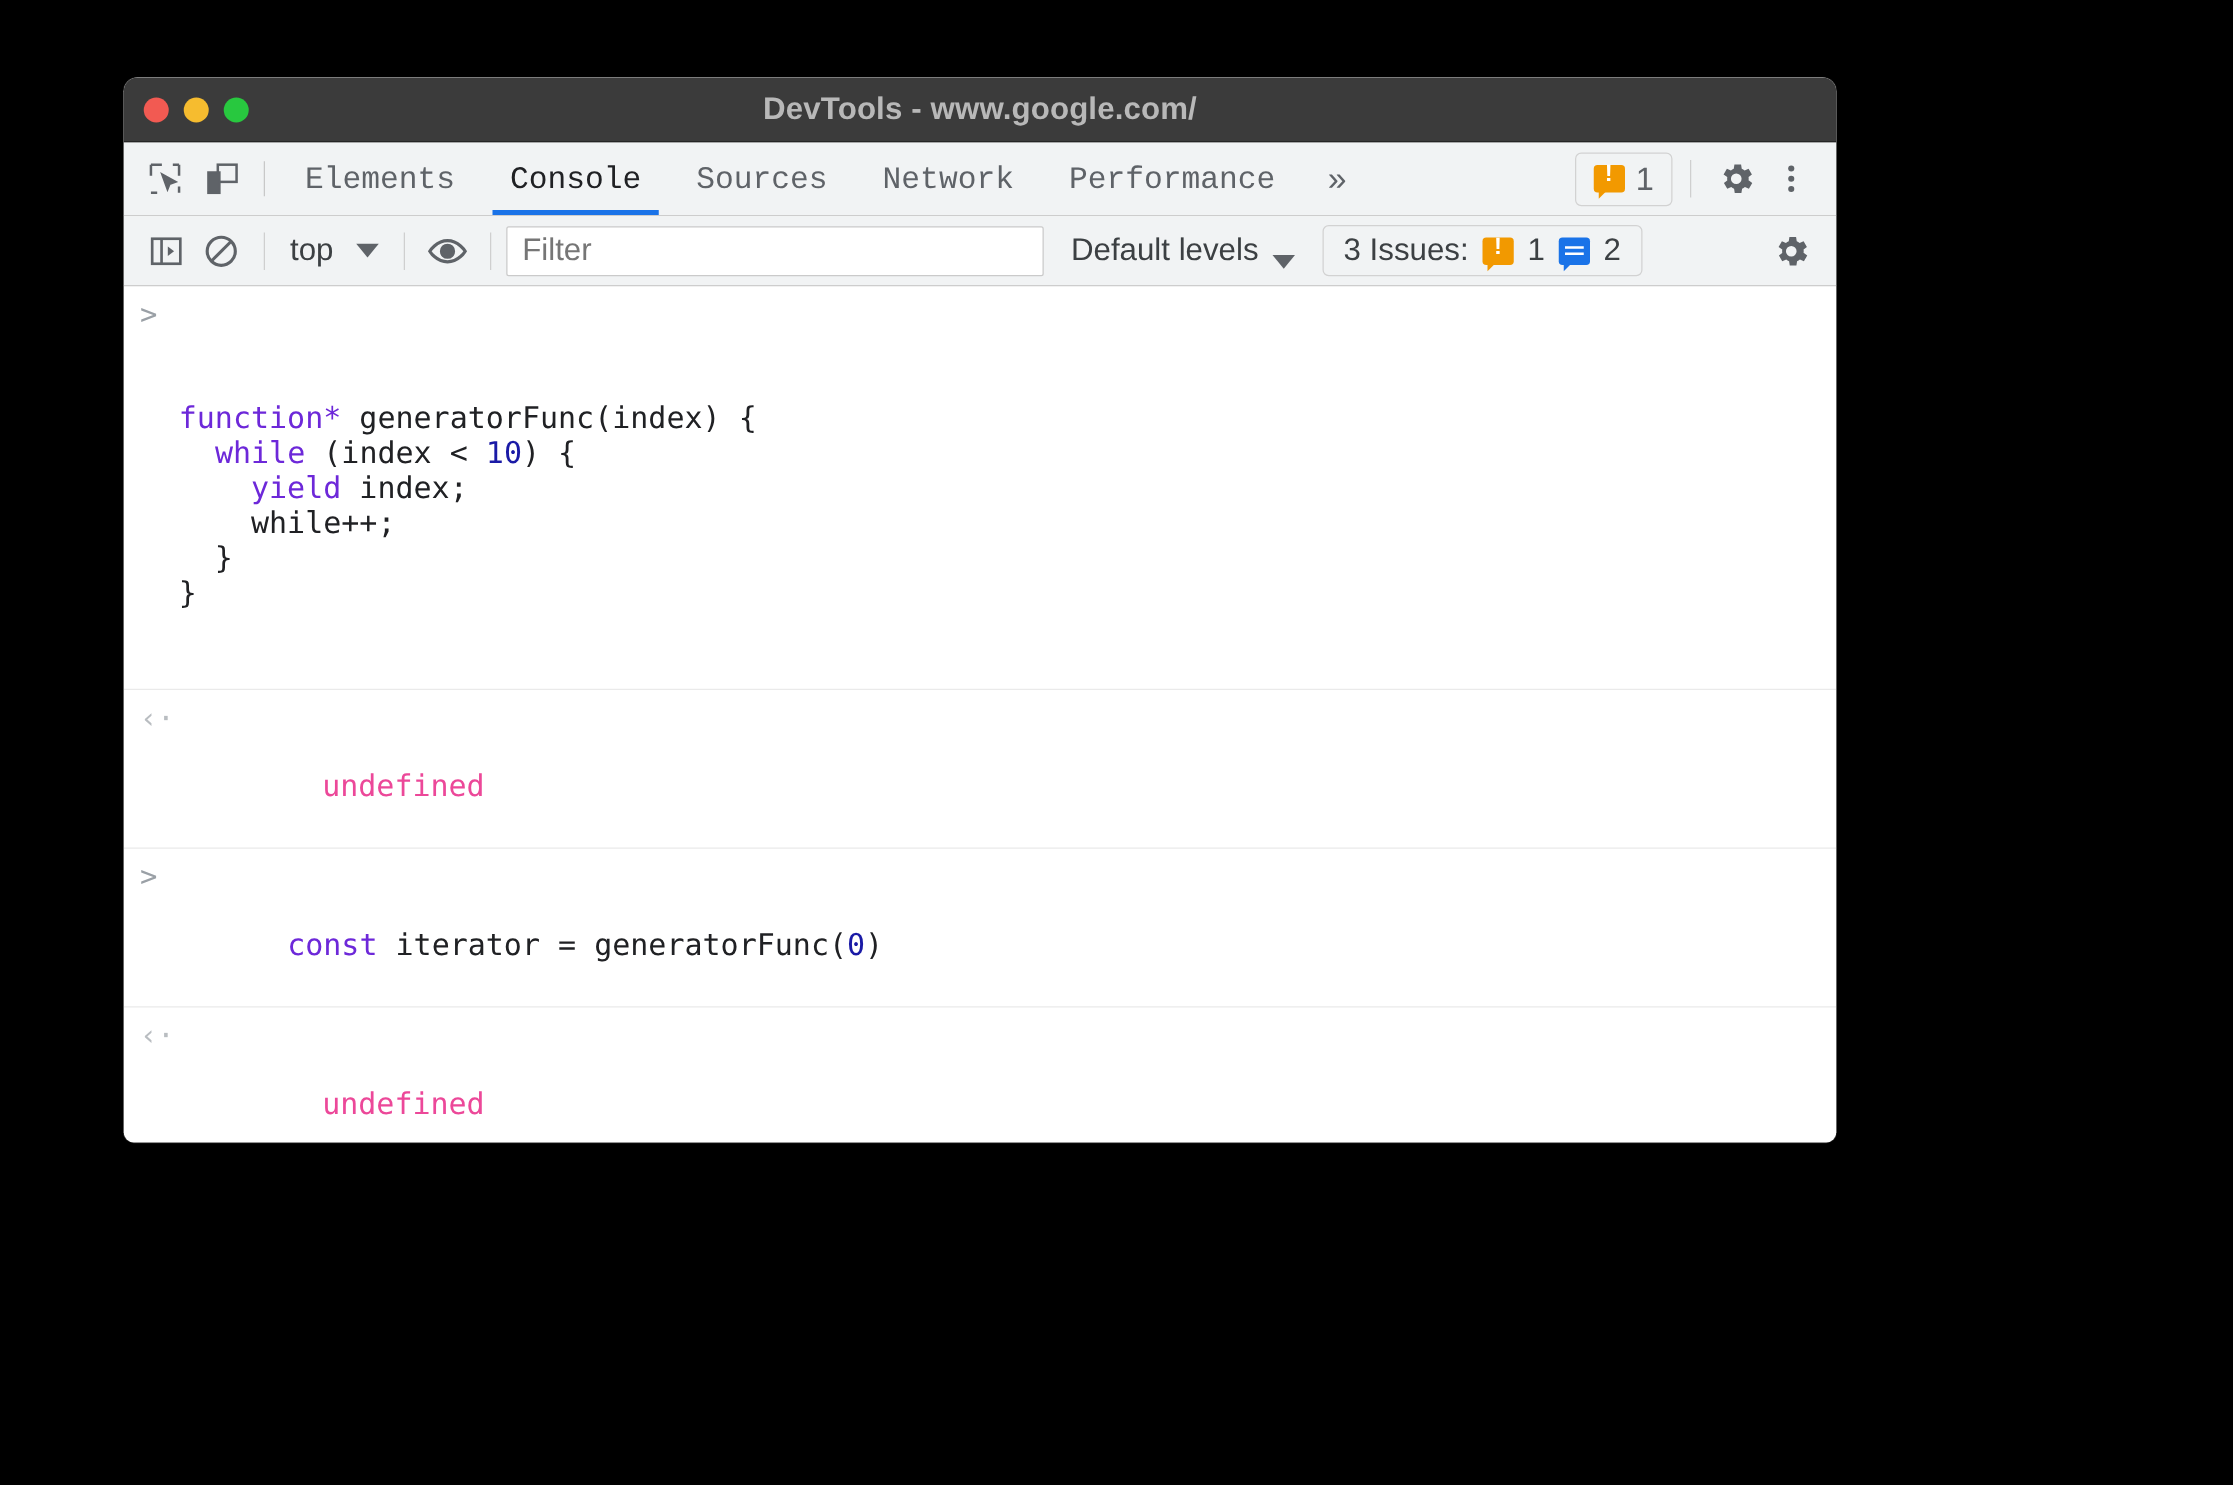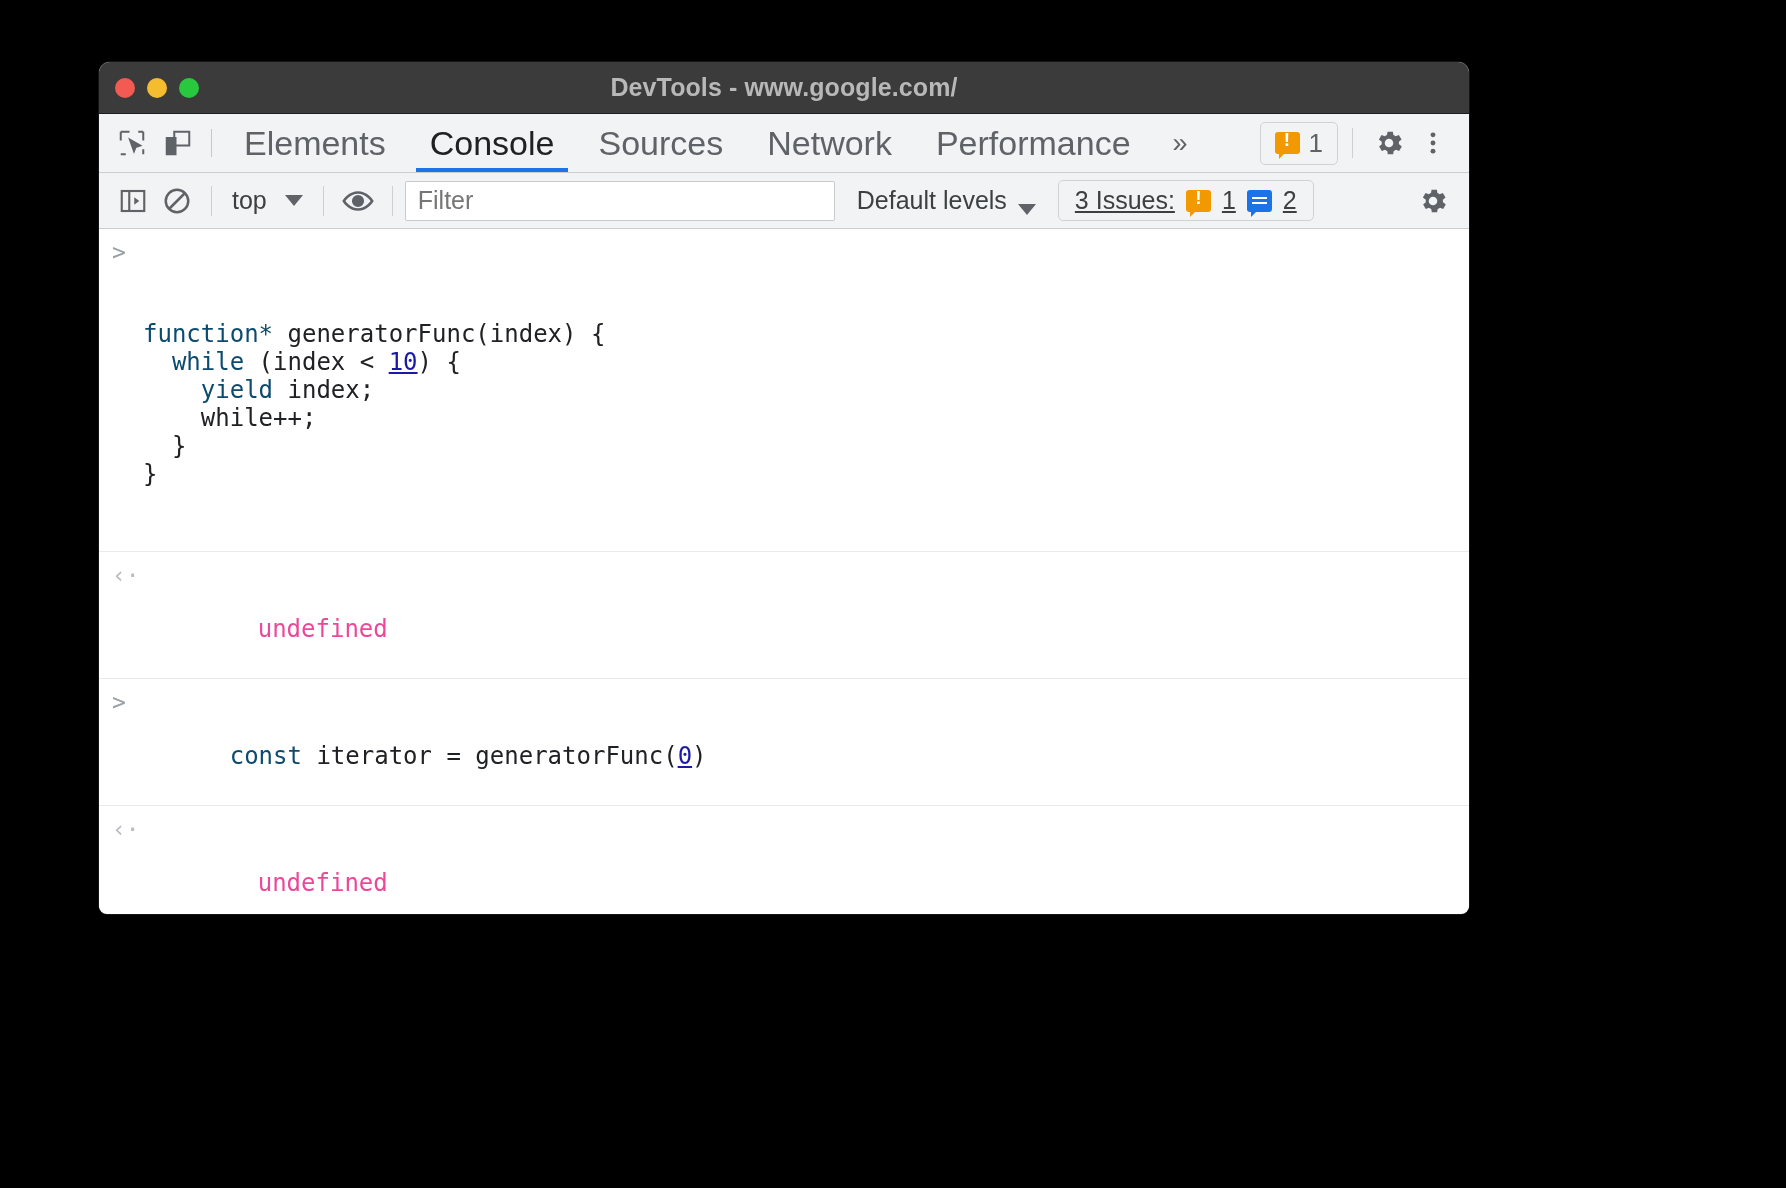--- a/index.html
+++ b/index.html
@@ -59,23 +59,24 @@
   .tb-sep {
     width: 1px; height: 28px;
     background: #c8c8c8;
     margin: 0 10px;
   }
   .tabs { display: flex; align-items: center; height: 100%; }
   .tab {
     padding: 0 22px;
     height: 100%;
     display: flex; align-items: center;
-    font-size: 34px;
-    color: #5f6368;
-    position: relative;
+    font-size: 25px;
+    color: #5f6368;
+    position: relative;
+    font-family: Liberation Mono, monospace;
   }
   .tab.active { color: #202124; }
   .tab.active::after {
     content: "";
     position: absolute;
     left: 8px; right: 8px; bottom: 0;
     height: 4px;
     background: #1a73e8;
   }
   .tab-more {
@@ -214,22 +215,22 @@
   }
   .gutter {
     position: absolute;
     left: 13px; top: 9px;
     color: #9aa0a6;
     font-size: 23px;
     font-family: "DejaVu Sans Mono", monospace;
   }
   .gutter.ret { color: #b9bdc1; }
   .muted { color: #ec4899; margin-left: 28px; }
-  .kw { color: #0c4a6e; }
-  .num { color: #1a1aa6; text-decoration: underline; }
+  .kw { color: #6d28d9; }
+  .num { color: #1a1aa6; }
 </style>
 </head>
 <body>
 
 <div class="window">
 
   <div class="titlebar">
     <div class="traffic">
       <div class="dot red"></div>
       <div class="dot yellow"></div>

